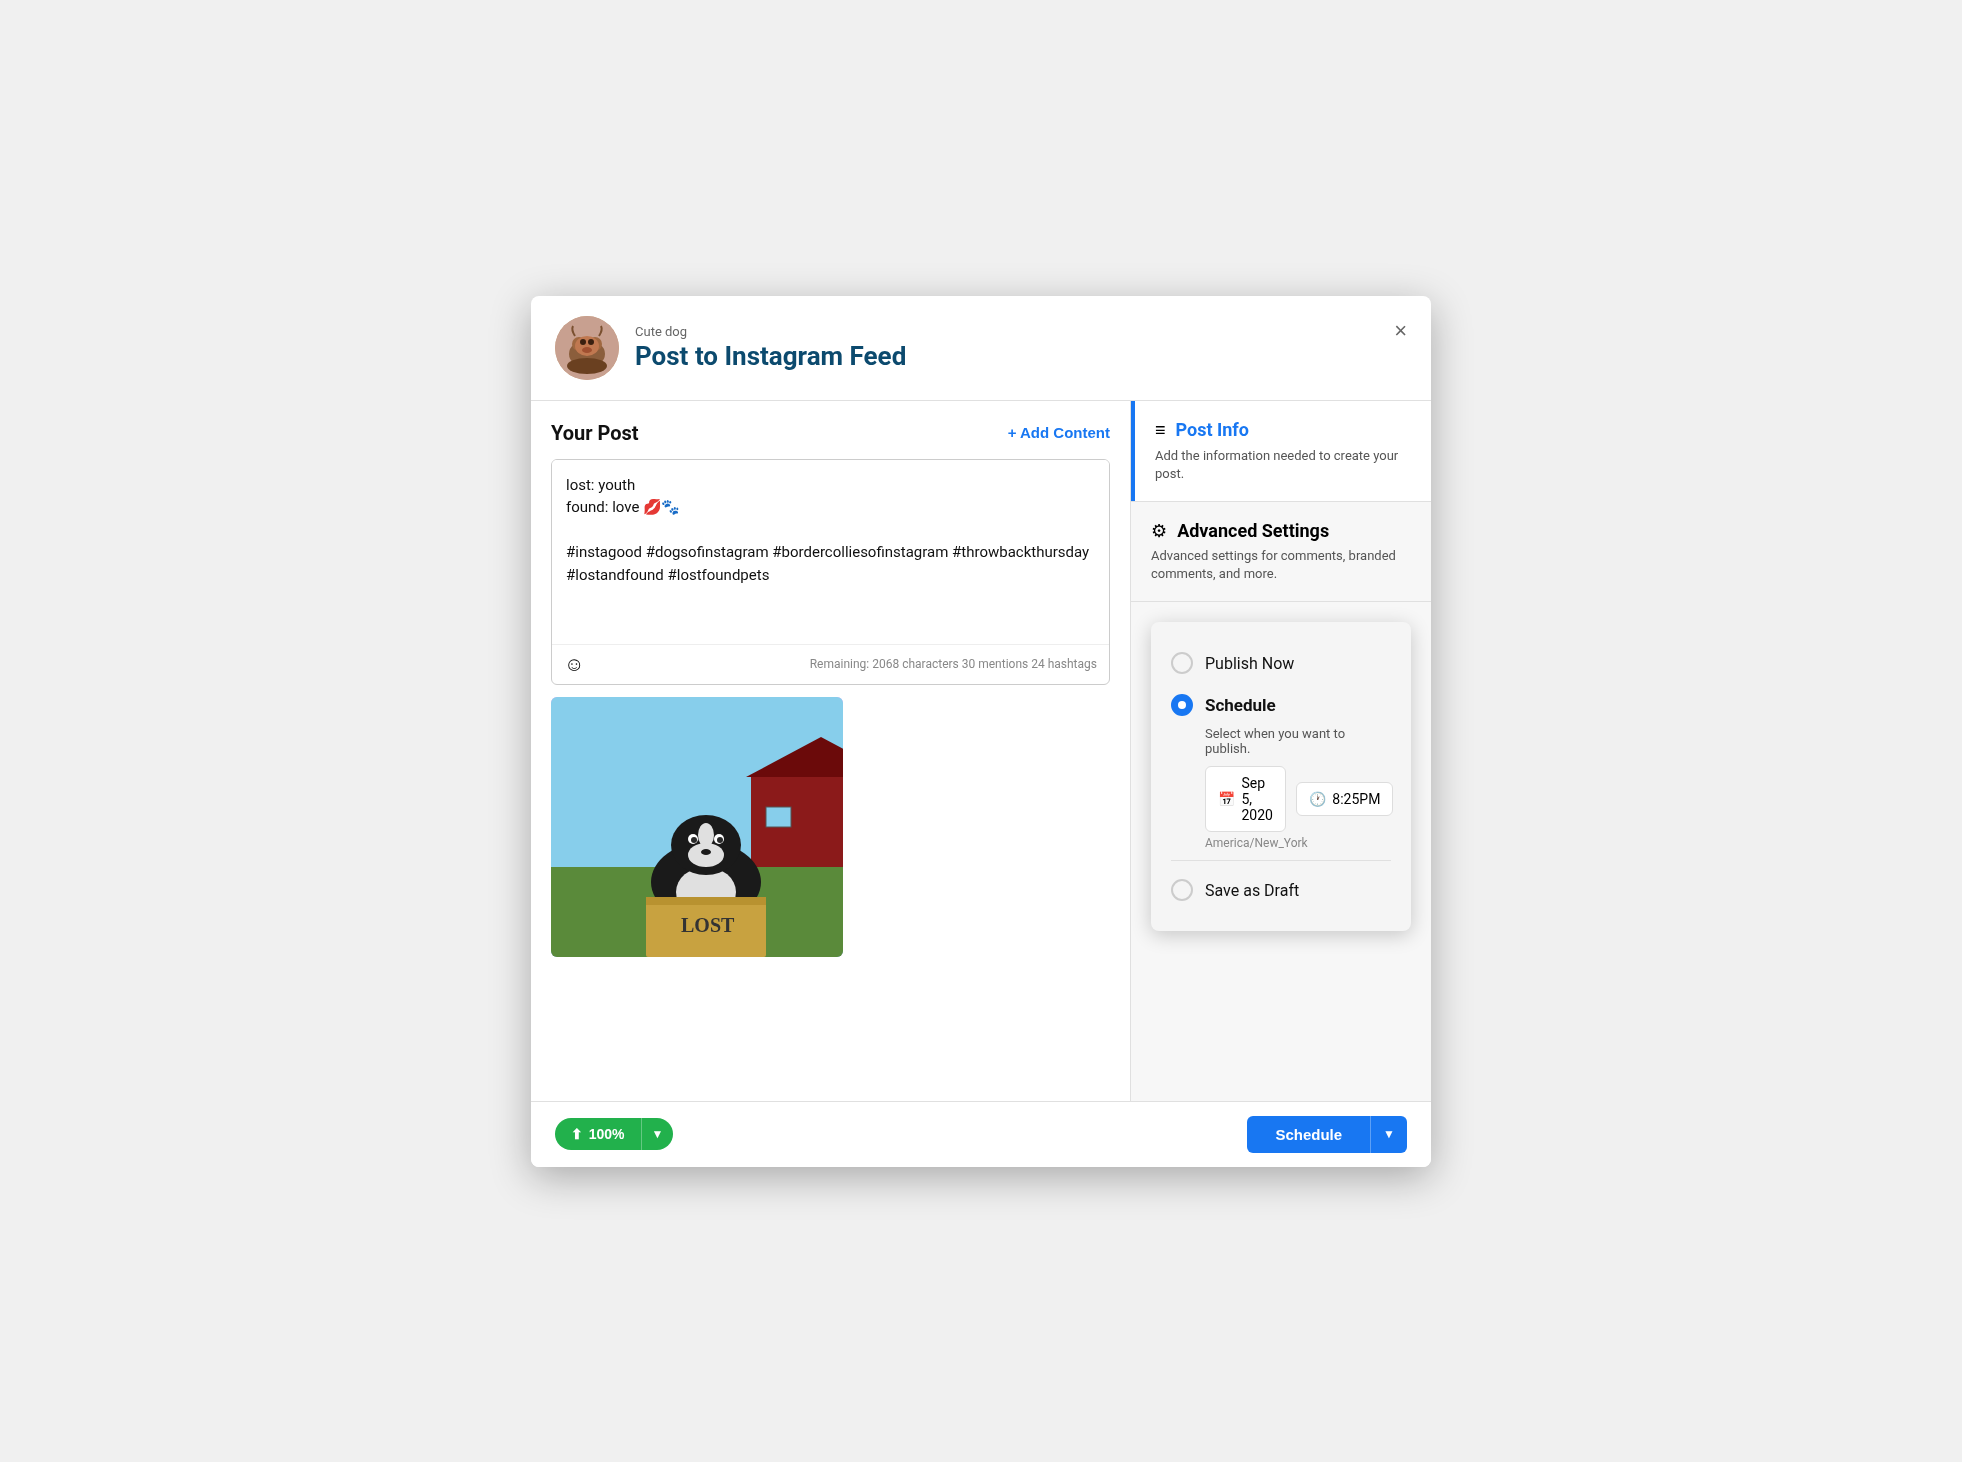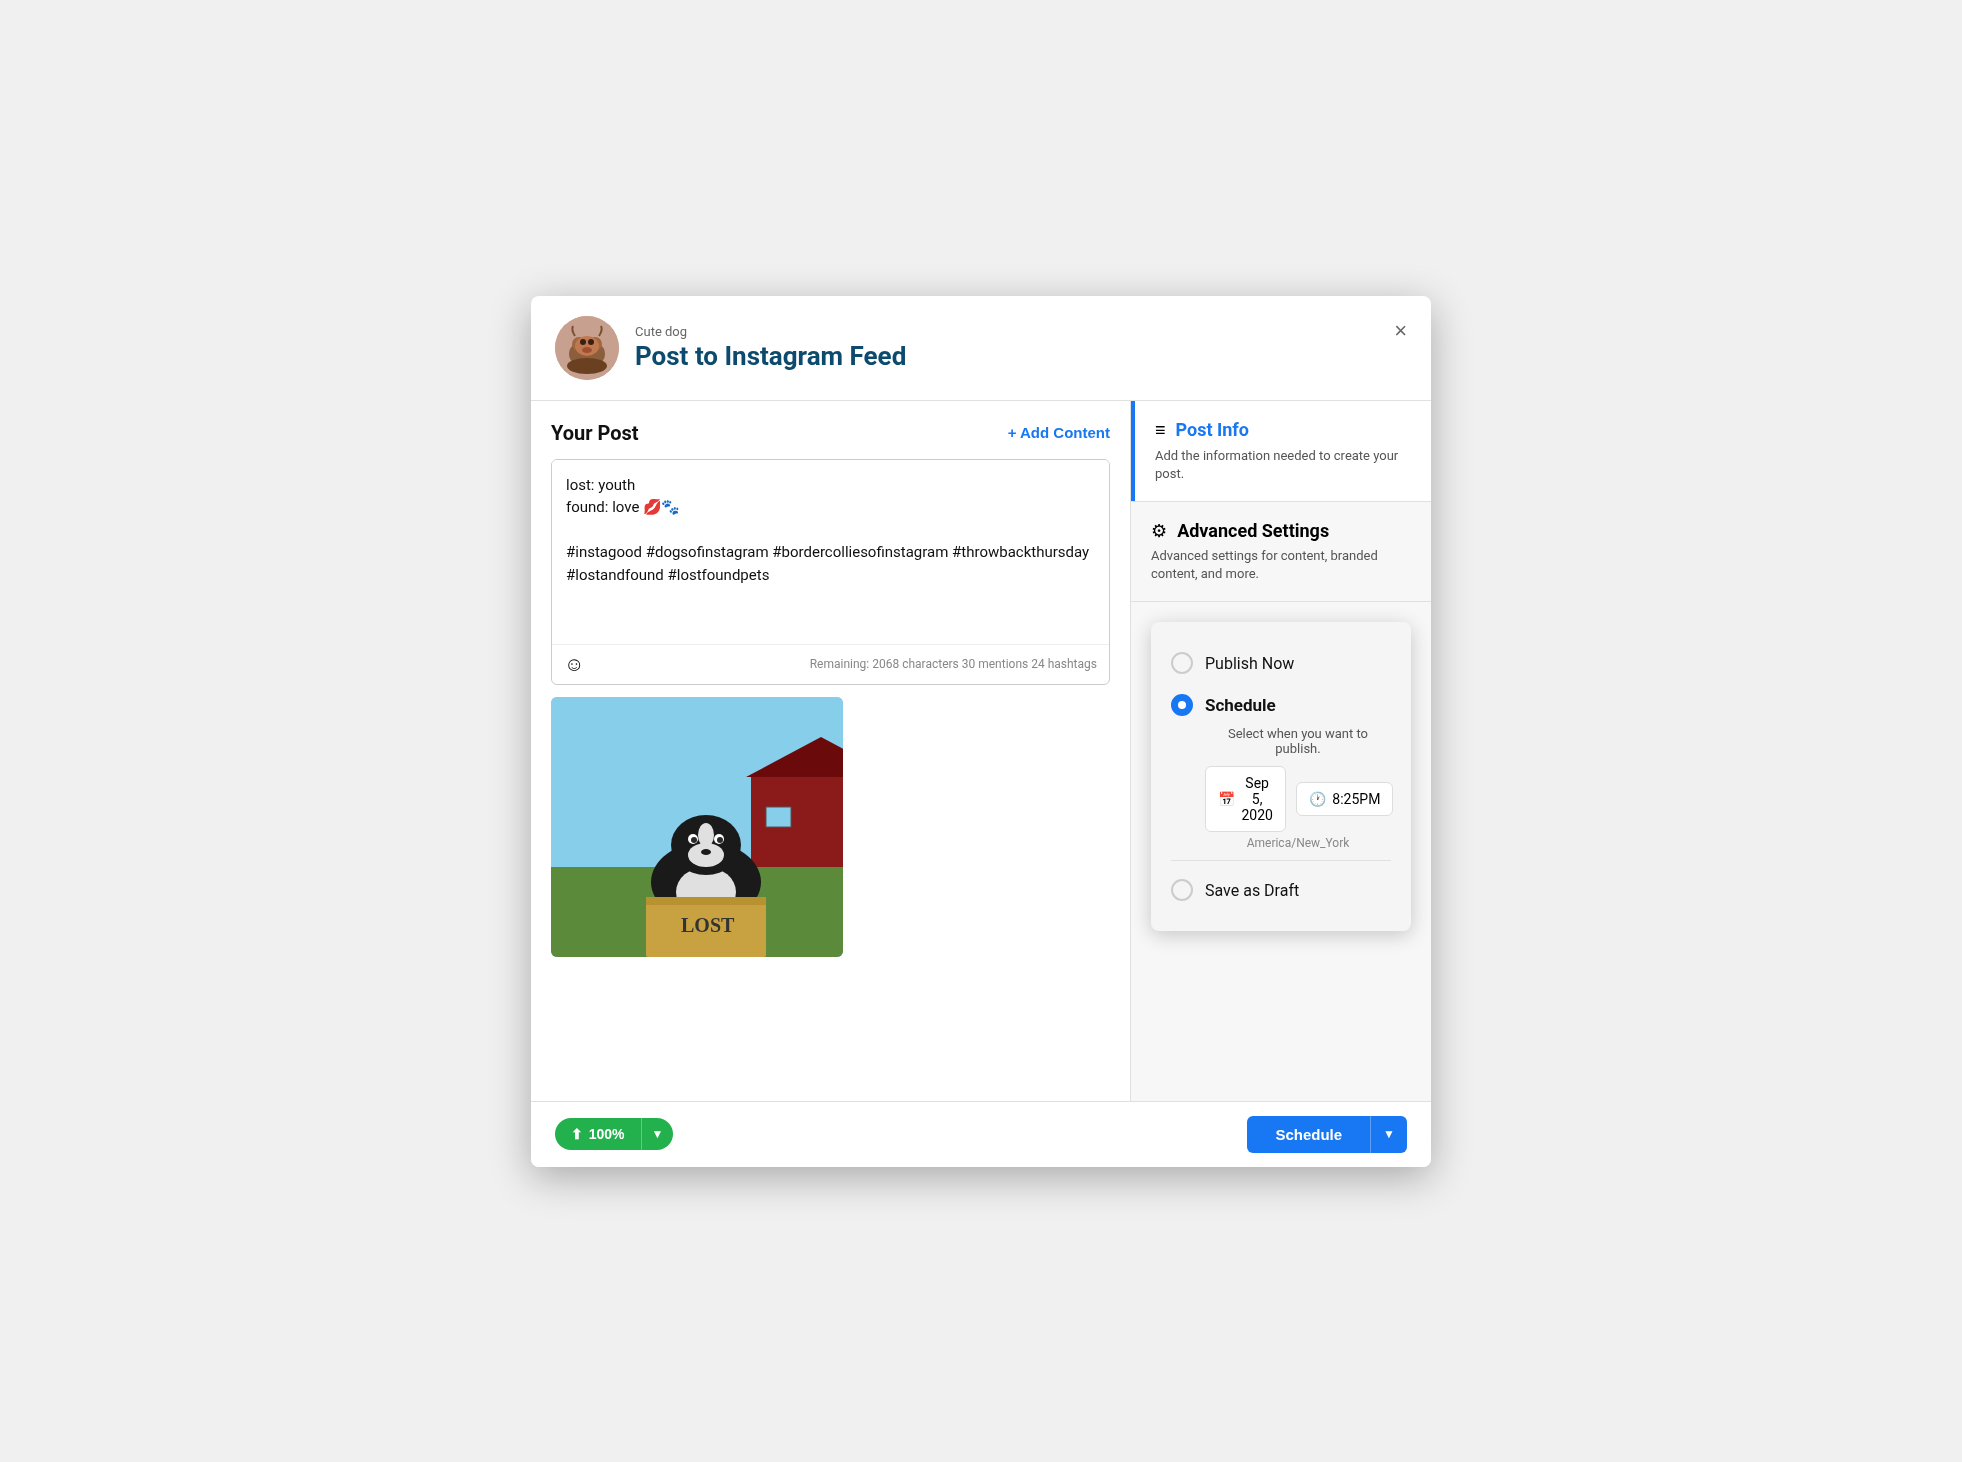--- a/index.html
+++ b/index.html
@@ -212,21 +212,20 @@
     .publish-popup {
       position: absolute;
       right: -20px;
       bottom: 60px;
       width: 420px;
       background: #f5f5f5;
       border-radius: 8px;
       box-shadow: 0 4px 20px rgba(0,0,0,0.2);
       padding: 20px;
       z-index: 100;
-      text-align: center;
     }
     .publish-option {
       display: flex;
       align-items: center;
       gap: 12px;
       padding: 10px 0;
       cursor: pointer;
     }
     .radio-circle {
       width: 22px;
@@ -446,21 +445,21 @@
           <span class="right-section-title active">Post Info</span>
         </div>
         <div class="right-section-desc">Add the information needed to create your post.</div>
       </div>
 
       <div class="right-section">
         <div class="right-section-header">
           <span class="section-icon">⚙</span>
           <span class="right-section-title">Advanced Settings</span>
         </div>
-        <div class="right-section-desc">Advanced settings for content, branded content, and more.</div>
+        <div class="right-section-desc">Advanced settings for comments, branded comments, and more.</div>
       </div>
 
       <div class="publish-popup" style="position: relative; right: auto; bottom: auto; margin: 20px; width: auto;">
 
         <div class="publish-option">
           <div class="radio-circle"></div>
           <span class="publish-label">Publish Now</span>
         </div>
 
         <div class="publish-option">

